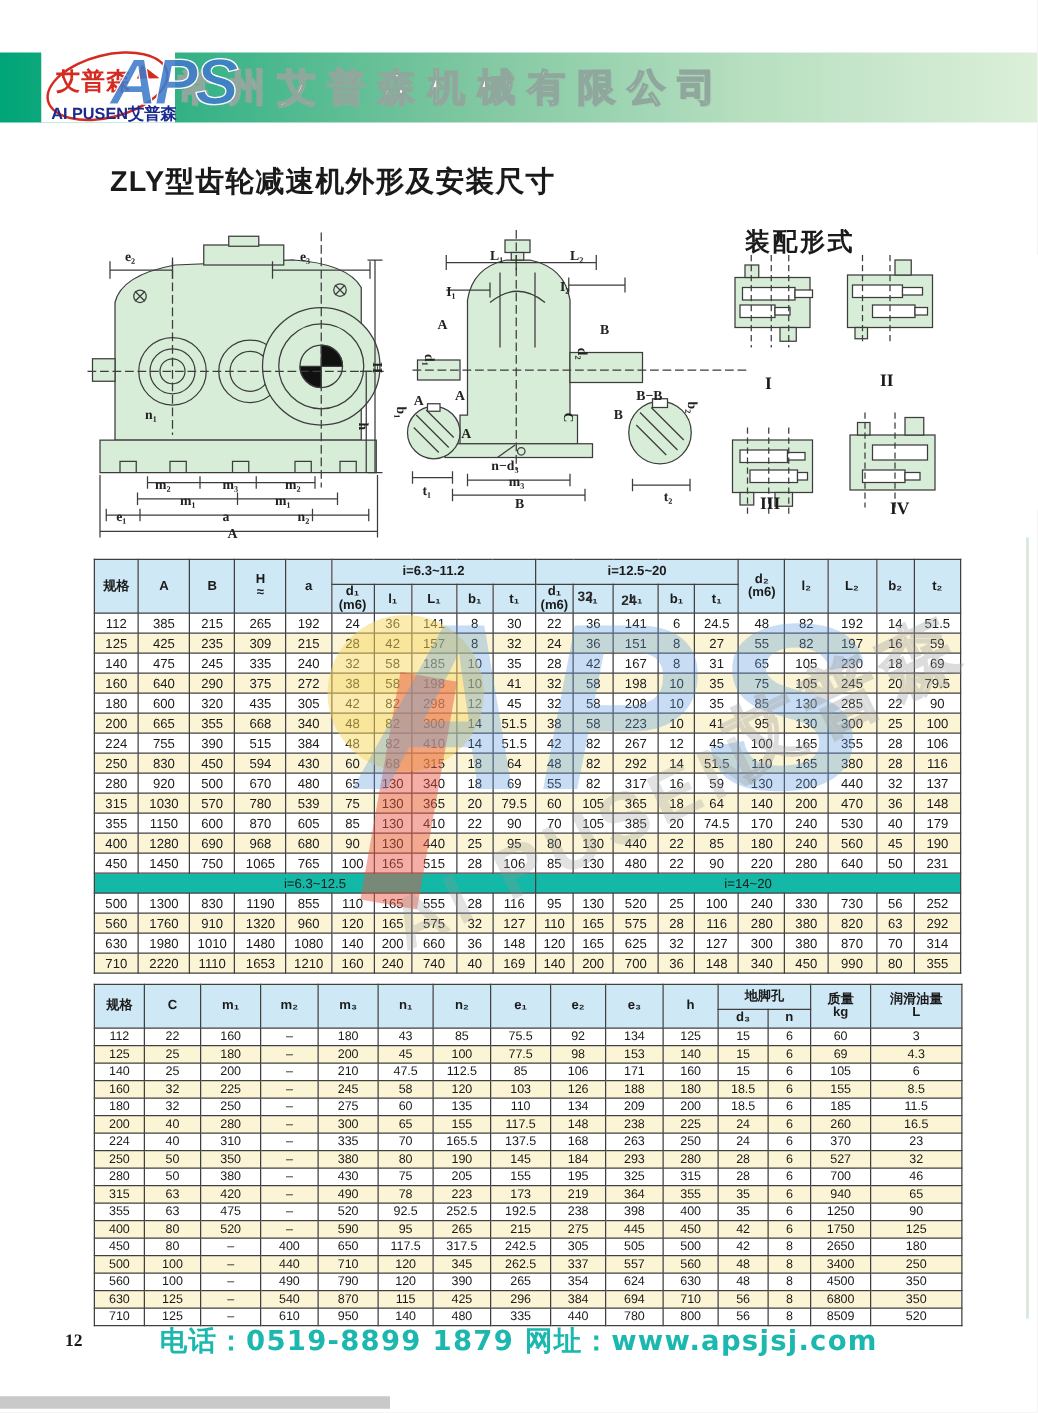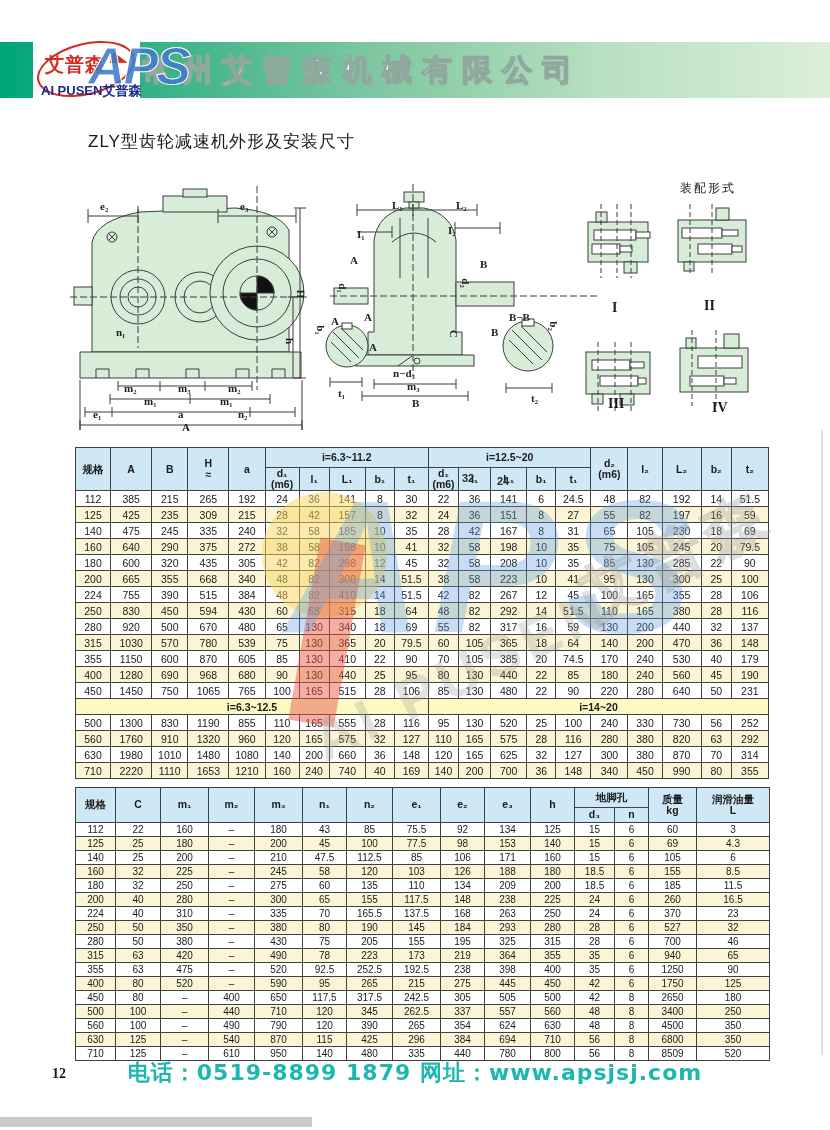--- a/index.html
+++ b/index.html
@@ -14,41 +14,41 @@
   .logobox{position:absolute;left:33px;top:36px;width:107px;height:62px;background:#fff;z-index:2;}
   .logo-ellipse{position:absolute;left:3px;top:7px;width:96px;height:48px;border:2px solid #d42a20;
         border-radius:50%;transform:rotate(-14deg);}
   .logo-cn{position:absolute;left:12px;top:16px;font-size:19px;font-weight:bold;color:#d42a20;letter-spacing:1px;}
   .logo-arrow{position:absolute;left:78px;top:18px;width:0;height:0;border-left:17px solid #d42a20;
         border-top:6px solid transparent;border-bottom:6px solid transparent;transform:rotate(18deg);}
   .logo-sub{position:absolute;left:8px;top:46px;font-size:13px;font-weight:bold;color:#1a2a8c;white-space:nowrap;}
   .logo-aps{position:absolute;left:88px;top:40px;z-index:4;font-size:52px;line-height:1;
         font-weight:bold;font-style:italic;color:rgba(61,123,201,0.88);
         -webkit-text-stroke:1px #fff;letter-spacing:-2px;}
-  .doc-title{position:absolute;left:88px;top:130px;font-size:17px;font-weight:normal;letter-spacing:1px;z-index:3;}
+  .doc-title{position:absolute;left:88px;top:130px;font-size:23px;font-weight:bold;letter-spacing:1px;z-index:3;}
   #drawing-labels{position:absolute;left:0;top:0;width:830px;height:1130px;pointer-events:none;z-index:2;}
   .dlabel{position:absolute;font-family:"Liberation Serif",serif;font-weight:bold;
         font-size:11px;color:#222;white-space:nowrap;}
-  .asm-title{position:absolute;left:596px;top:180px;width:140px;text-align:right;
-        font-size:12px;font-weight:normal;letter-spacing:2px;z-index:2;}
+  .asm-title{position:absolute;left:596px;top:180px;width:140px;text-align:left;
+        font-size:20px;font-weight:bold;letter-spacing:2px;z-index:2;}
   .asm-label{position:absolute;font-family:"Liberation Serif",serif;font-weight:bold;font-size:14px;z-index:2;}
   
   table{border-collapse:collapse;table-layout:fixed;position:absolute;left:75px;background:#fff;z-index:3;}
   #t1{top:447px;width:694px;}
   #t2{top:787px;width:694px;}
   th,td{border:1px solid #404040;text-align:center;vertical-align:middle;padding:0;overflow:hidden;}
   th{background:#cfe8f6;font-weight:bold;font-size:10.5px;line-height:1.05;white-space:normal;}
   td{font-size:10.5px;white-space:nowrap;}
   #t1 tbody td{height:15px;}
   #t1 thead tr{height:20px;}
   #t2 tbody td{height:13px;font-size:10px;}
   #t2 thead tr.r1{height:20px;} #t2 thead tr.r2{height:15px;}
   tr.cream td{background:#fbf5d5;}
   tr.plain td{background:#ffffff;}
-  tr.midrow td{background:#fef9c3;font-weight:bold;font-size:10.5px;height:15px;}
+  tr.midrow td{background:#14b8a6;font-weight:normal;font-size:10.5px;height:15px;}
   
   #watermark{position:absolute;left:0;top:0;width:830px;height:1130px;pointer-events:none;z-index:4;}
   .wm-yellow{position:absolute;left:262px;top:492px;width:125px;height:125px;border-radius:50%;
         background:rgba(247,215,95,0.50);}
   .wm-red{position:absolute;left:304px;top:540px;width:46px;height:185px;
         background:rgba(232,85,70,0.48);transform:rotate(10deg);}
   .wm-aps{position:absolute;left:286px;top:462px;font-size:190px;line-height:1.1;font-weight:bold;
         font-style:italic;letter-spacing:8px;color:rgba(95,155,220,0.34);}
   .wm-aipusen{position:absolute;left:300px;top:640px;font-size:58px;font-weight:bold;letter-spacing:6px;
         color:rgba(150,150,150,0.28);transform:rotate(-26deg);}

